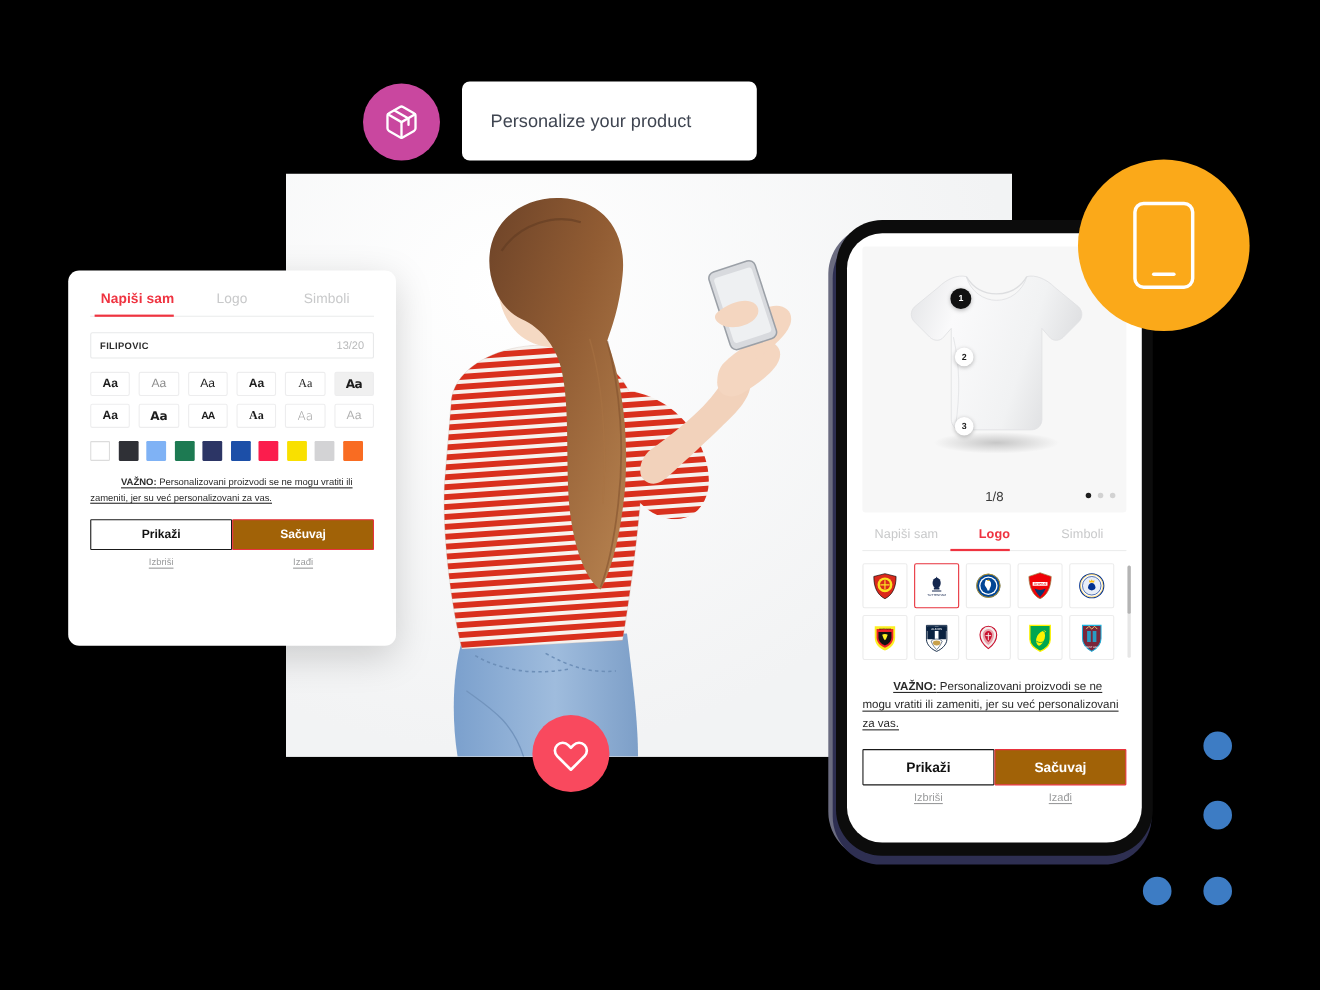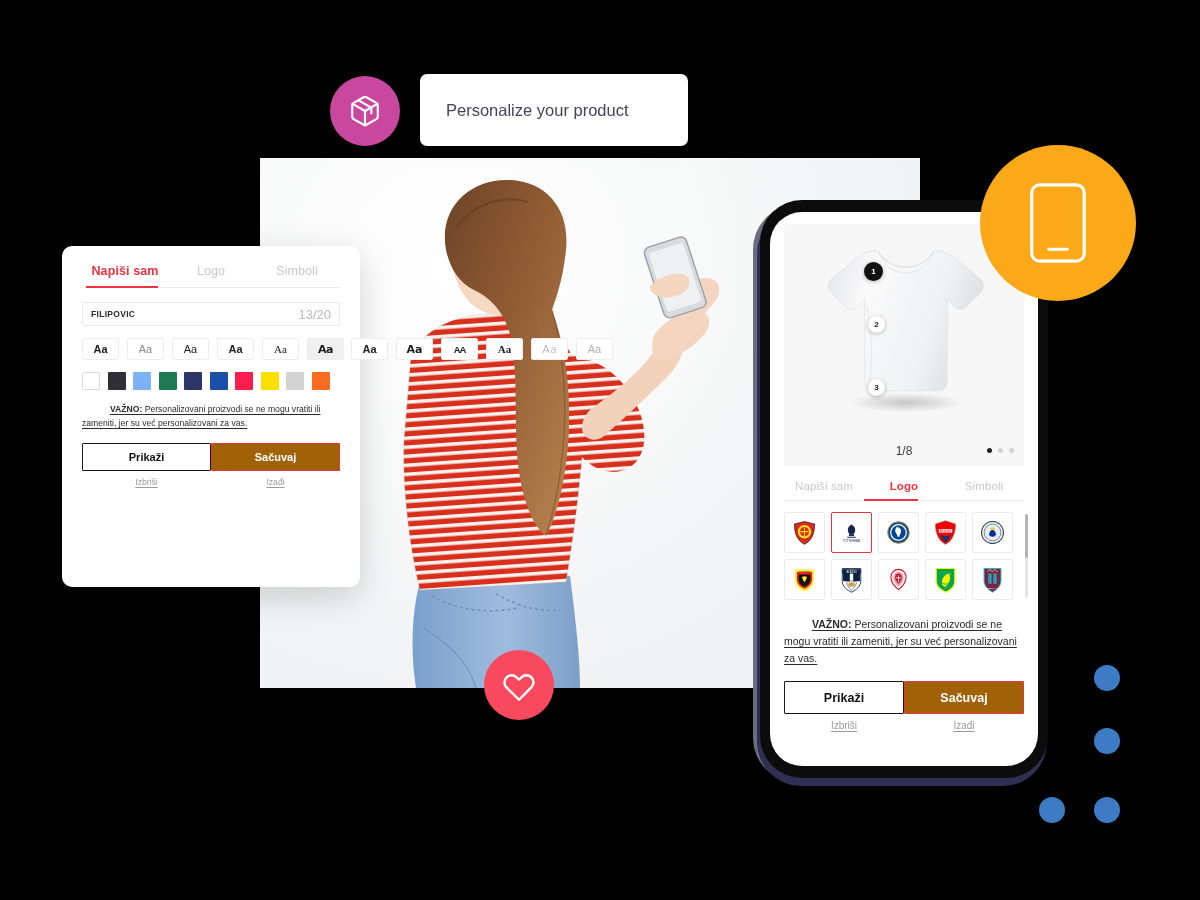--- a/index.html
+++ b/index.html
@@ -44,23 +44,23 @@
   }
   .lp .tabs .tab.active:after { left:4px; width:72px; }
 
   .text-field {
     margin-top:14px; height:24px; border:1px solid #e8e9ea; border-radius:2px;
     display:flex; align-items:center; justify-content:space-between;
     padding:0 8px;
     gap:40px;
   }
   .text-field .val { font-size:8.5px; color:#2b2b2b; letter-spacing:.3px; font-weight:600; }
-  .text-field .cnt { font-size:13px; color:#b9babb; }
-
-  .font-grid { margin-top:12px; display:flex; flex-direction:row; gap:7px; }
+  .text-field .cnt { font-size:10px; color:#b9babb; }
+
+  .font-grid { margin-top:12px; display:flex; flex-direction:column; gap:7px; }
   .font-row { display:flex; gap:8px; }
   .font-cell {
     width:37px; height:22px; border:1px solid #ededee; border-radius:2px;
     display:flex; align-items:center; justify-content:center;
     font-size:11px; color:#1d1d1d; background:#fff; cursor:pointer;
   }
   .font-cell.sel { background:#f0f0f0; }
 
   .swatches { margin-top:12px; display:flex; gap:7.5px; }
   .sw { width:18px; height:18px; border-radius:1px; cursor:pointer; }

